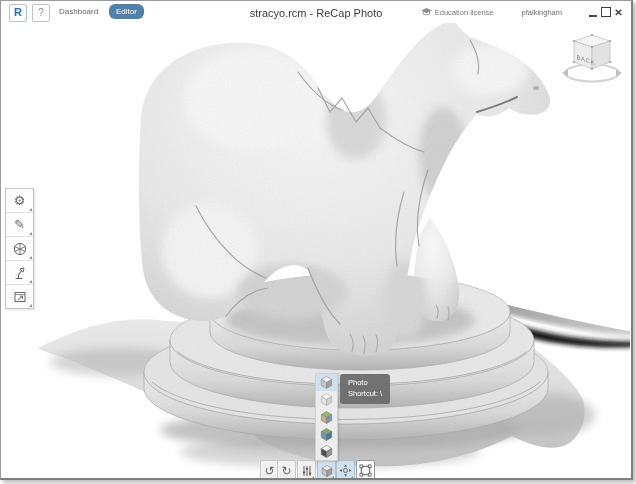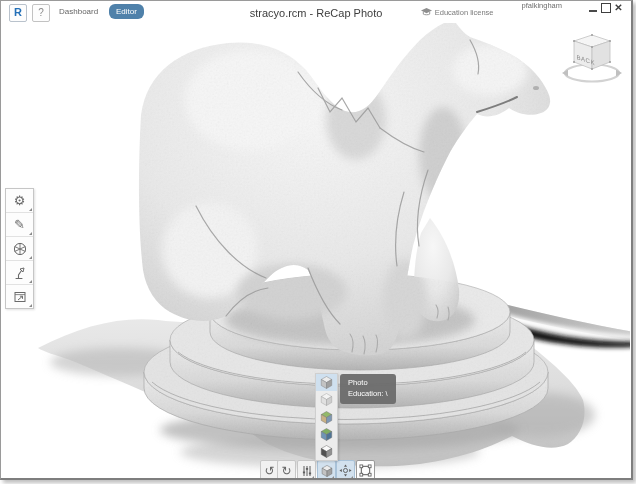--- a/index.html
+++ b/index.html
@@ -10,21 +10,21 @@
   
   .topbar{position:absolute;left:0;top:0;right:0;height:22px;background:#fff;z-index:10;}
   .logo-btn{position:absolute;left:8px;top:3px;width:16px;height:16px;border:1px solid #b9c2cc;background:#fdfdfd;
             color:#2470b8;font-weight:bold;font-size:11px;text-align:center;line-height:15px;border-radius:2px;cursor:default;}
   .help-btn{position:absolute;left:31px;top:3px;width:16px;height:16px;border:1px solid #c2c2c2;background:#fdfdfd;
             color:#8a8a8a;font-size:10px;text-align:center;line-height:15px;border-radius:2px;}
   .tab-dashboard{position:absolute;left:58px;top:6px;font-size:8px;color:#666;}
   .tab-editor{position:absolute;left:108px;top:3px;font-size:8px;color:#fff;background:#4f81aa;border-radius:6px;
               padding:3px 7px 3px 7px;}
   .win-title{position:absolute;left:50%;top:6px;transform:translateX(-50%);font-size:11px;color:#3d3d3d;white-space:nowrap;}
-  .right-cluster{position:absolute;right:6px;top:0;height:22px;display:flex;}
+  .right-cluster{position:absolute;right:6px;top:0;height:22px;display:flex;align-items:center;}
   .license{display:flex;align-items:center;gap:3px;font-size:7.5px;color:#7a7a7a;margin-right:28px;}
   .username{font-size:7.5px;color:#6f6f6f;margin-right:24px;}
   .winctl{width:13px;height:13px;display:flex;align-items:center;justify-content:center;color:#4a4a4a;font-size:9px;}
   .minbar{width:8px;height:2px;background:#4a4a4a;margin-top:7px;}
   .maxbox{width:8px;height:8px;border:1.6px solid #3f3f3f;}
   .closex{font-size:10px;font-weight:bold;color:#3f3f3f;}
   
   .canvas{position:absolute;left:0;top:22px;width:629px;height:454px;background:#fff;}
   
   .ltb{position:absolute;left:4px;top:187px;width:27px;background:#fdfdfd;border:1px solid #c6c6c6;
@@ -285,21 +285,21 @@
       <svg width="15" height="15" viewBox="0 0 20 20">
         <polygon points="10,2 17,6 10,10 3,6" fill="#fafafa" stroke="#5a5a5a" stroke-width=".6"></polygon>
         <polygon points="3,6 10,10 10,18 3,14" fill="#515151" stroke="#5a5a5a" stroke-width=".6"></polygon>
         <polygon points="10,10 17,6 17,14 10,18" fill="#919191" stroke="#5a5a5a" stroke-width=".6"></polygon>
       </svg>
     </div>
   </div>
 
   <div class="tooltip">
     <div>Photo</div>
-    <div>Education: \</div>
+    <div>Shortcut: \</div>
   </div>
 
   <div class="btb-btn" style="left:259px">
     <span class="uarrow">↺</span>
   </div>
   <div class="btb-btn" style="left:276px">
     <span class="uarrow">↻</span>
   </div>
   <div class="btb-btn" style="left:296px">
     <svg width="12" height="12" viewBox="0 0 12 12">

